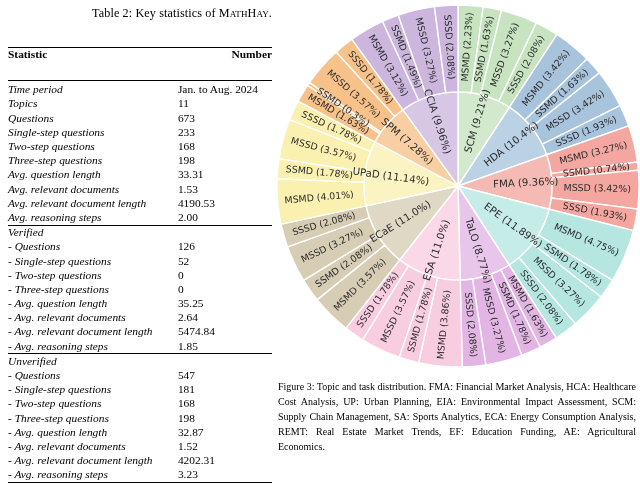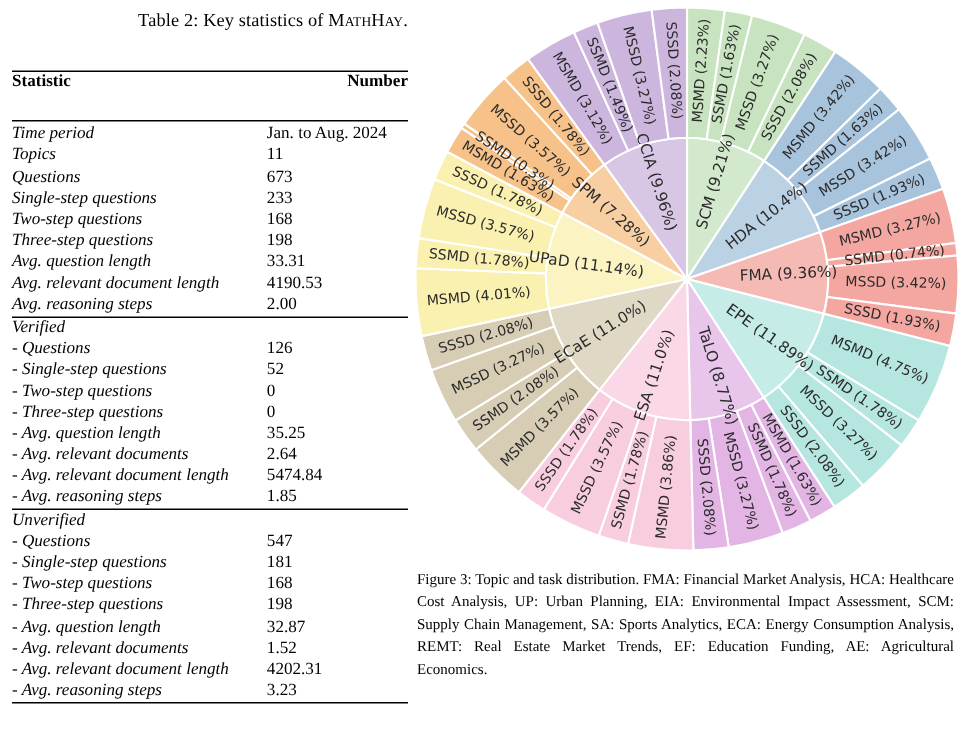--- a/index.html
+++ b/index.html
@@ -85,20 +85,24 @@
             <td class="lbl">Two-step questions</td>
             <td class="num">168</td>
           </tr>
           <tr class="">
             <td class="lbl">Three-step questions</td>
             <td class="num">198</td>
           </tr>
           <tr class="">
             <td class="lbl">Avg. question length</td>
             <td class="num">33.31</td>
+          </tr>
+          <tr class="">
+            <td class="lbl">Avg. relevant documents</td>
+            <td class="num">1.53</td>
           </tr>
           <tr class="">
             <td class="lbl">Avg. relevant document length</td>
             <td class="num">4190.53</td>
           </tr>
           <tr class="sect-last">
             <td class="lbl">Avg. reasoning steps</td>
             <td class="num">2.00</td>
           </tr>
           <tr class="rule-mid sect-first">

